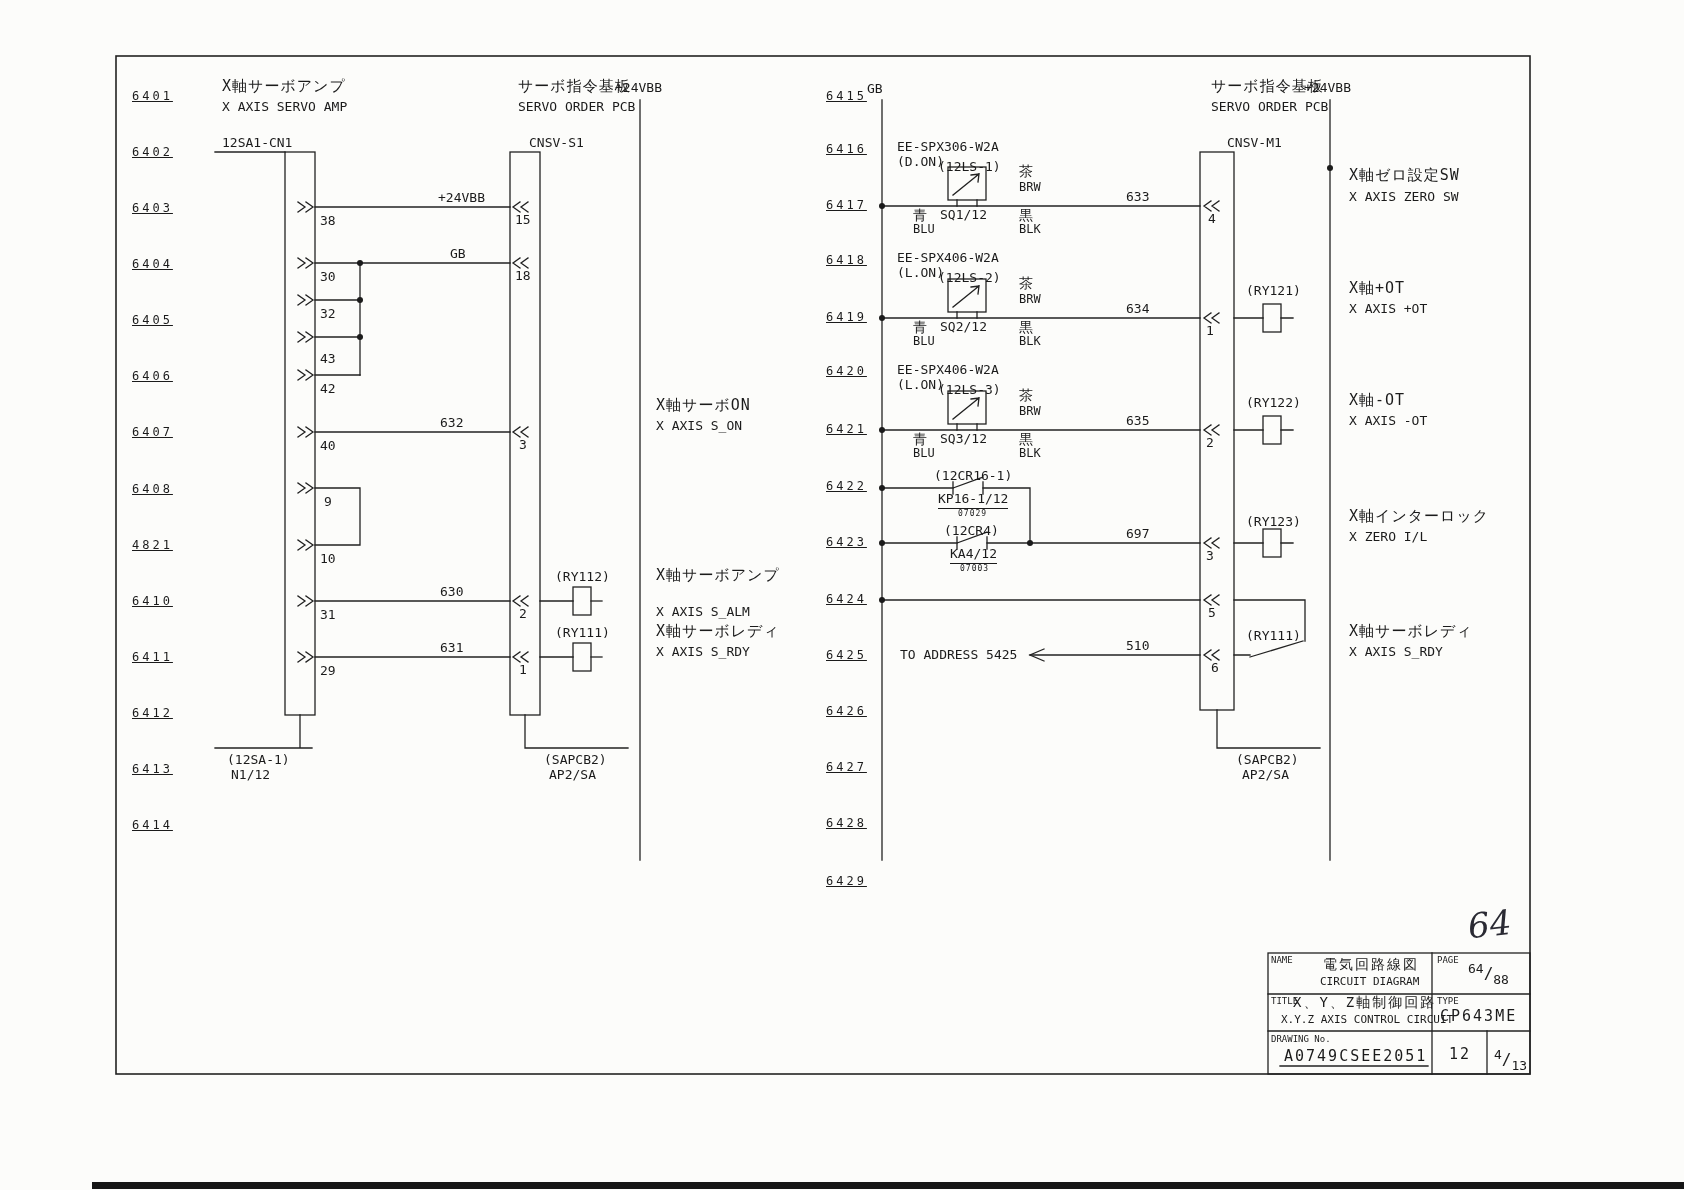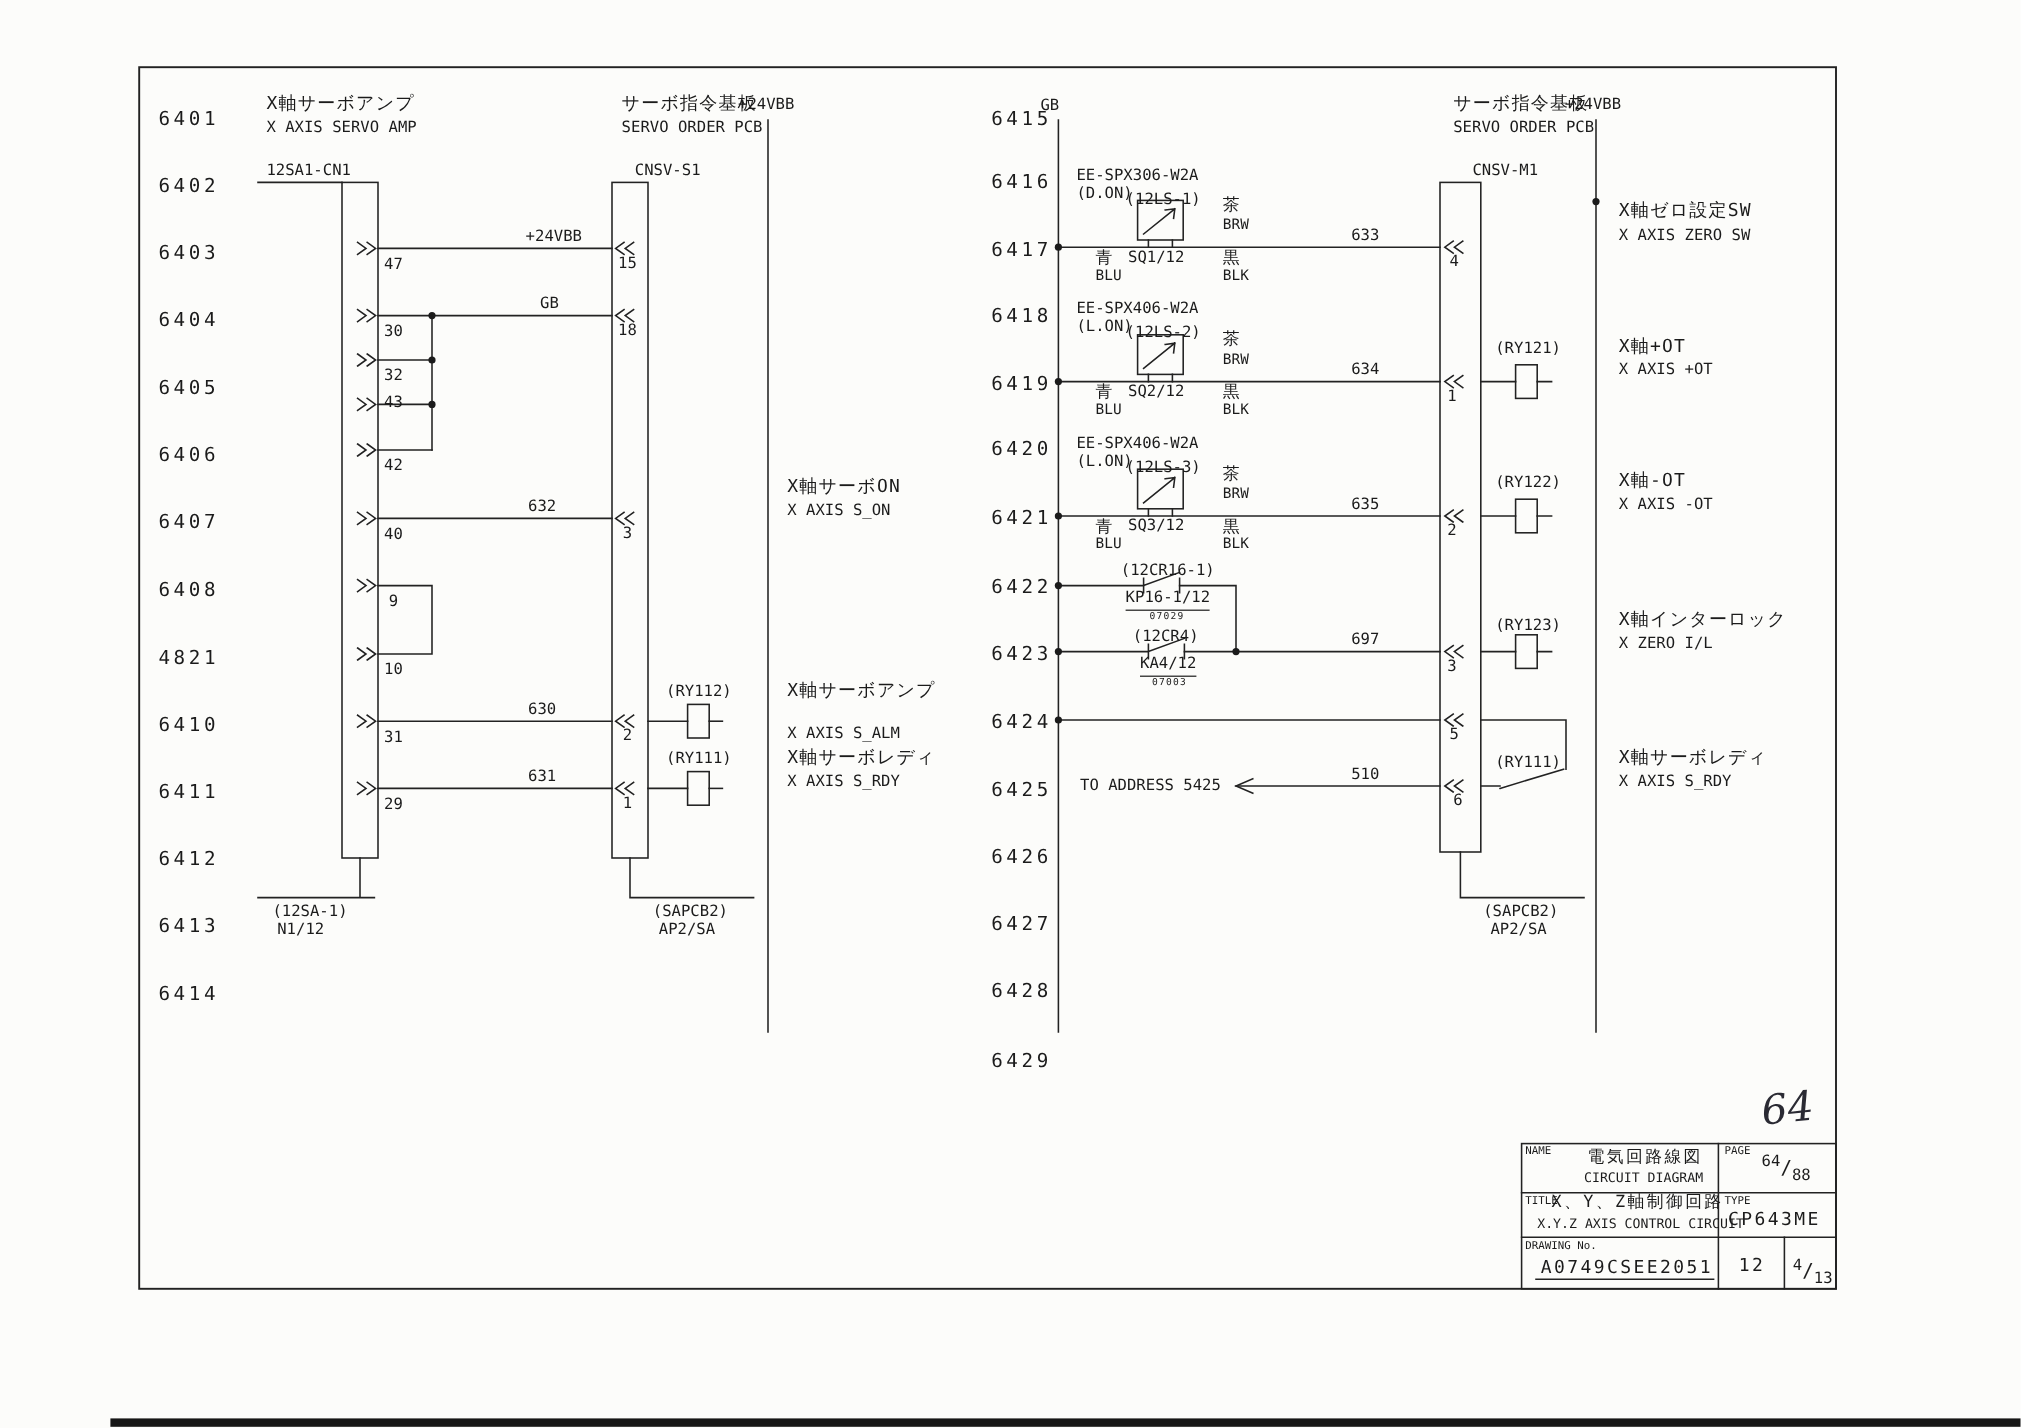--- a/index.html
+++ b/index.html
@@ -3,21 +3,21 @@
 <meta charset="utf-8">
 <style>
   html,body{margin:0;padding:0;background:#ffffff;}
   .canvas{position:relative;width:1684px;height:1190px;background:#fcfcfa;overflow:hidden;
           font-family:"DejaVu Sans Mono",monospace;color:#1b1b1b;}
   svg{position:absolute;left:0;top:0;}
   .lbl{position:absolute;white-space:nowrap;line-height:1.12;font-size:13px;}
   .f12{font-size:12px;}
   .jp{font-size:15px;letter-spacing:1px;}
   .jp14{font-size:14px;}
-  .rown{font-size:16px;letter-spacing:3px;}
+  .rown{font-size:12px;letter-spacing:3px;text-decoration:underline;}
   .tiny{font-size:8px;letter-spacing:1px;}
   .underl{border-bottom:1.2px solid #1b1b1b;padding-bottom:1px;}
   .tb-small{font-size:9px;}
   .tb-jp{font-size:14px;letter-spacing:2px;}
   .tb-en{font-size:11px;}
   .tb-big{font-size:15px;letter-spacing:2px;}
   .frnum{font-size:13px;vertical-align:6px;}
   .frsl{font-size:16px;}
   .frden{font-size:13px;vertical-align:-5px;}
   .hand{font-family:"DejaVu Serif",serif;font-style:italic;font-size:34px;color:#2a2a33;
@@ -210,24 +210,24 @@
 
   <div class="lbl jp" style="left:222px;top:78px">X軸サーボアンプ</div>
   <div class="lbl" style="left:222px;top:100px">X AXIS SERVO AMP</div>
   <div class="lbl" style="left:222px;top:136px">12SA1-CN1</div>
 
   <div class="lbl jp" style="left:518px;top:78px">サーボ指令基板</div>
   <div class="lbl" style="left:615px;top:81px">+24VBB</div>
   <div class="lbl" style="left:518px;top:100px">SERVO ORDER PCB</div>
   <div class="lbl" style="left:529px;top:136px">CNSV-S1</div>
 
-  <div class="lbl" style="left:320px;top:214px">47</div>
+  <div class="lbl" style="left:320px;top:214px">38</div>
   <div class="lbl" style="left:320px;top:270px">30</div>
   <div class="lbl" style="left:320px;top:307px">32</div>
-  <div class="lbl" style="left:320px;top:329px">43</div>
+  <div class="lbl" style="left:320px;top:352px">43</div>
   <div class="lbl" style="left:320px;top:382px">42</div>
   <div class="lbl" style="left:320px;top:439px">40</div>
   <div class="lbl" style="left:324px;top:495px">9</div>
   <div class="lbl" style="left:320px;top:552px">10</div>
   <div class="lbl" style="left:320px;top:608px">31</div>
   <div class="lbl" style="left:320px;top:664px">29</div>
 
   <div class="lbl" style="left:438px;top:191px">+24VBB</div>
   <div class="lbl" style="left:450px;top:247px">GB</div>
   <div class="lbl" style="left:440px;top:416px">632</div>

